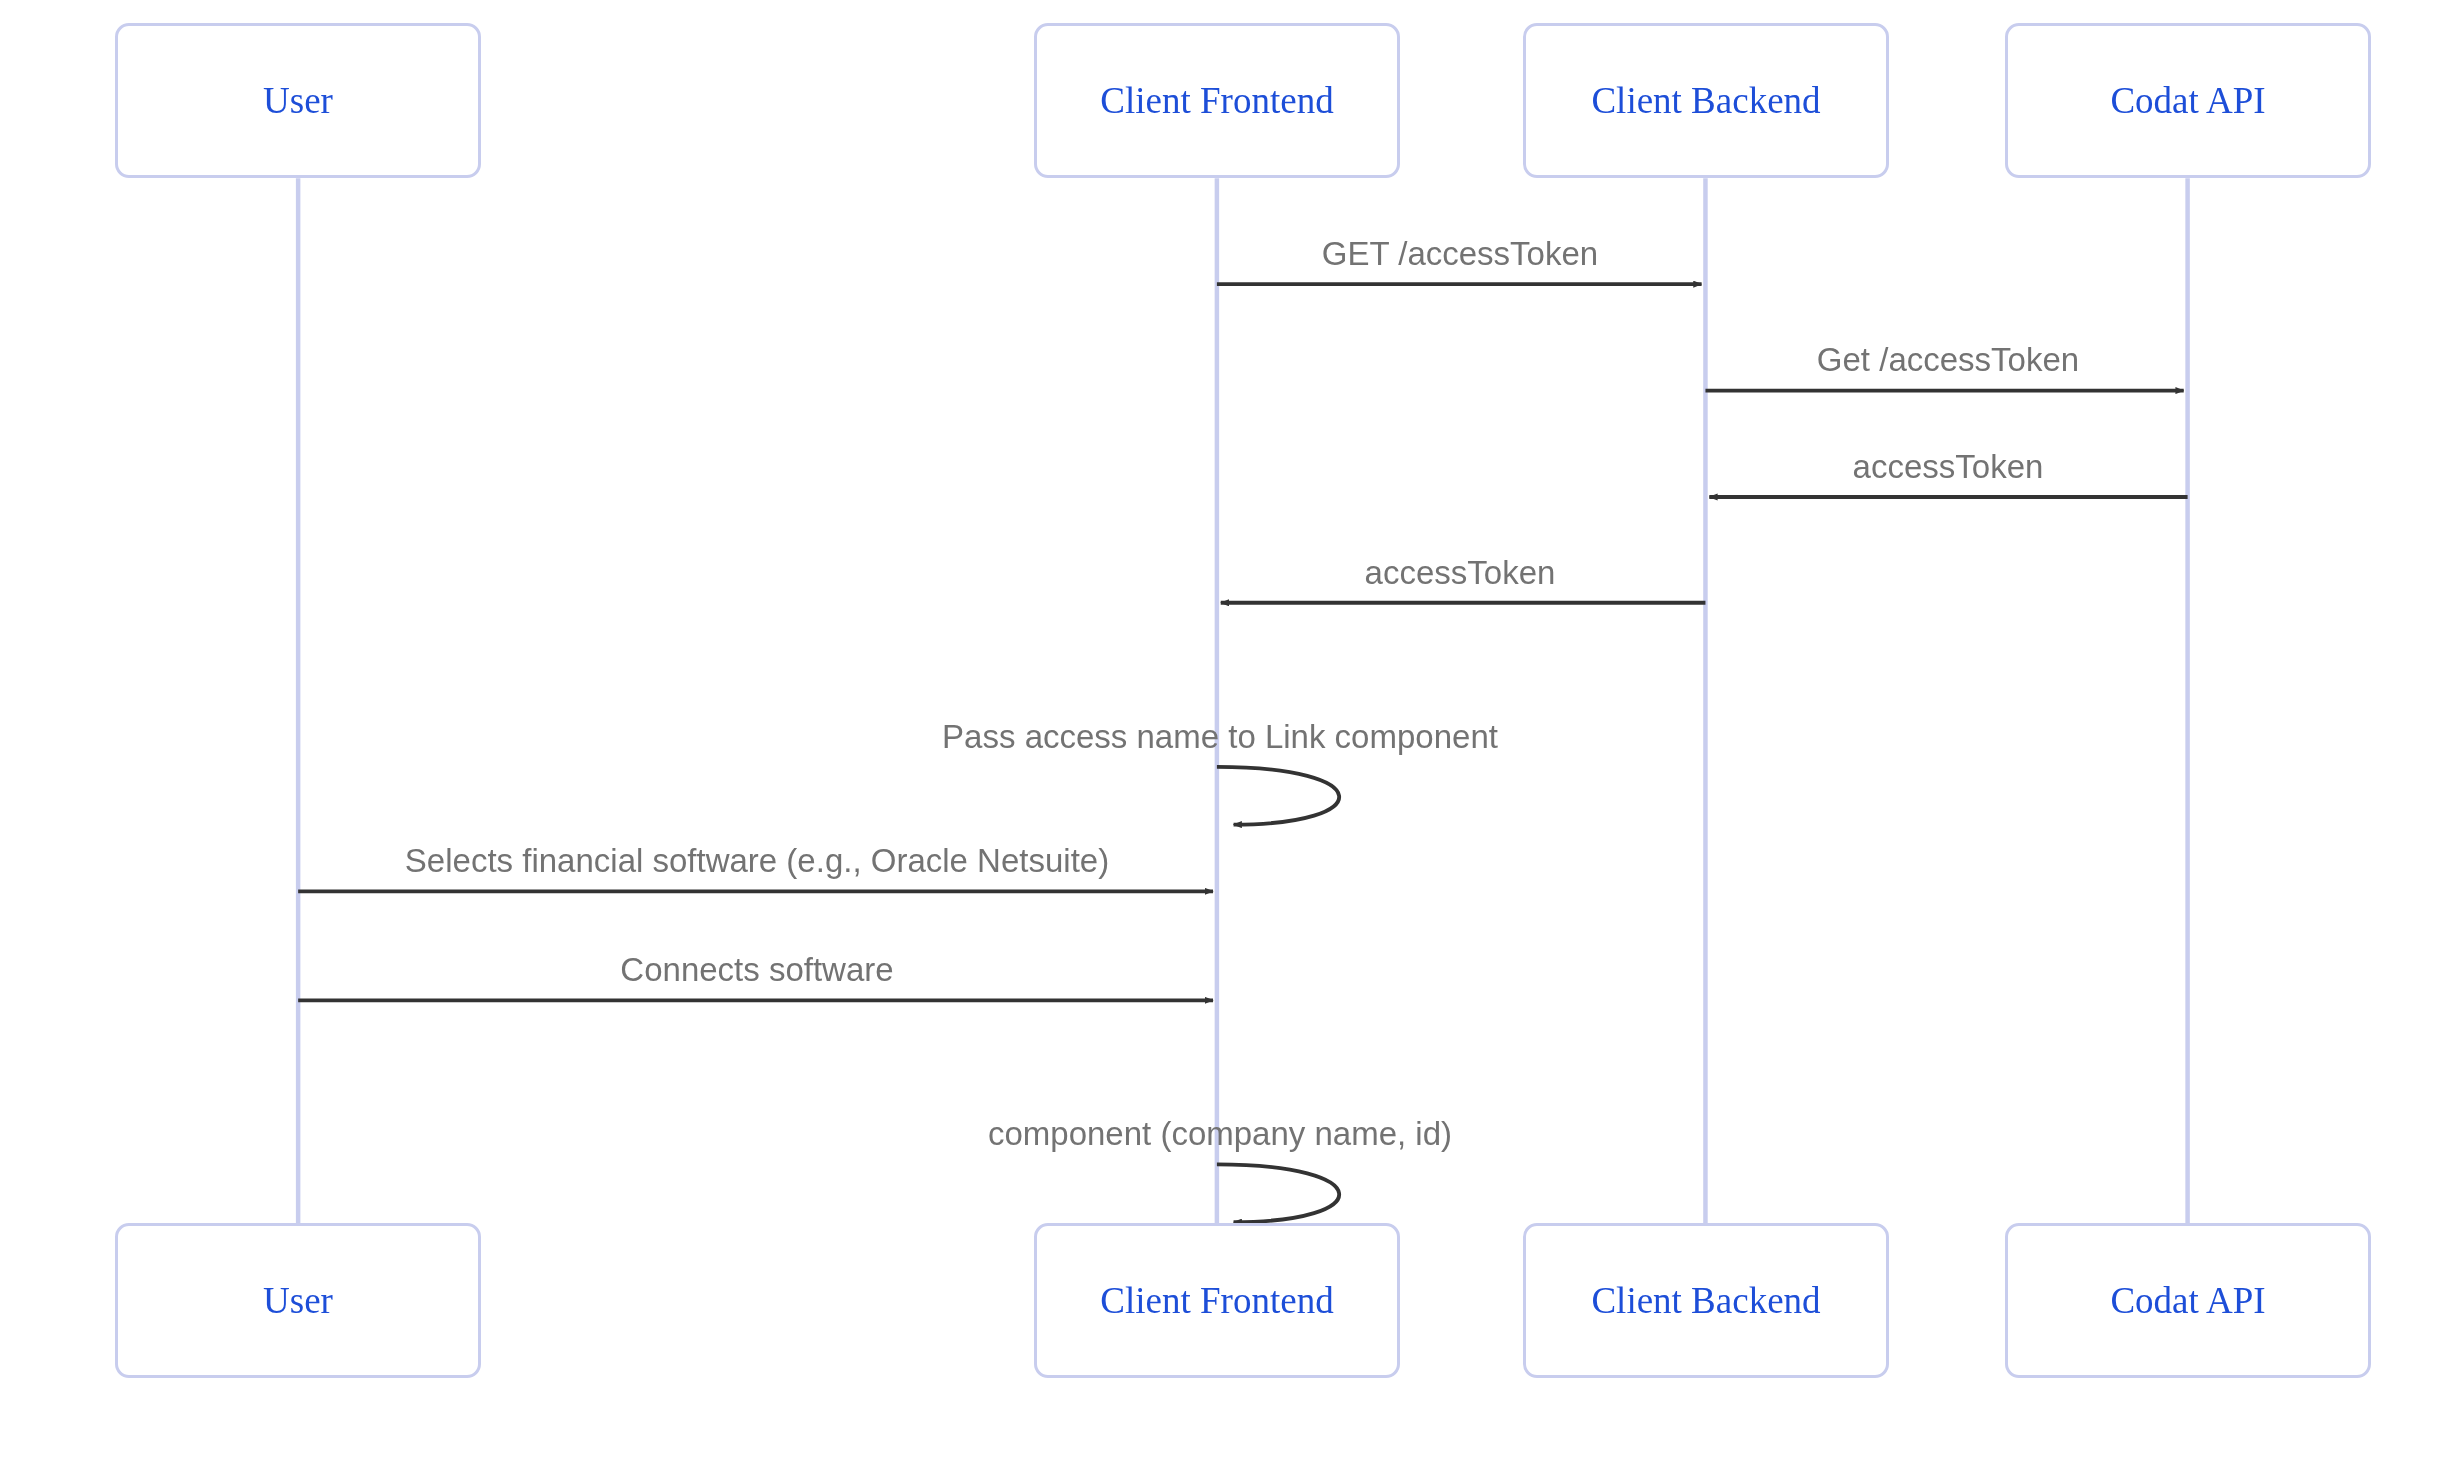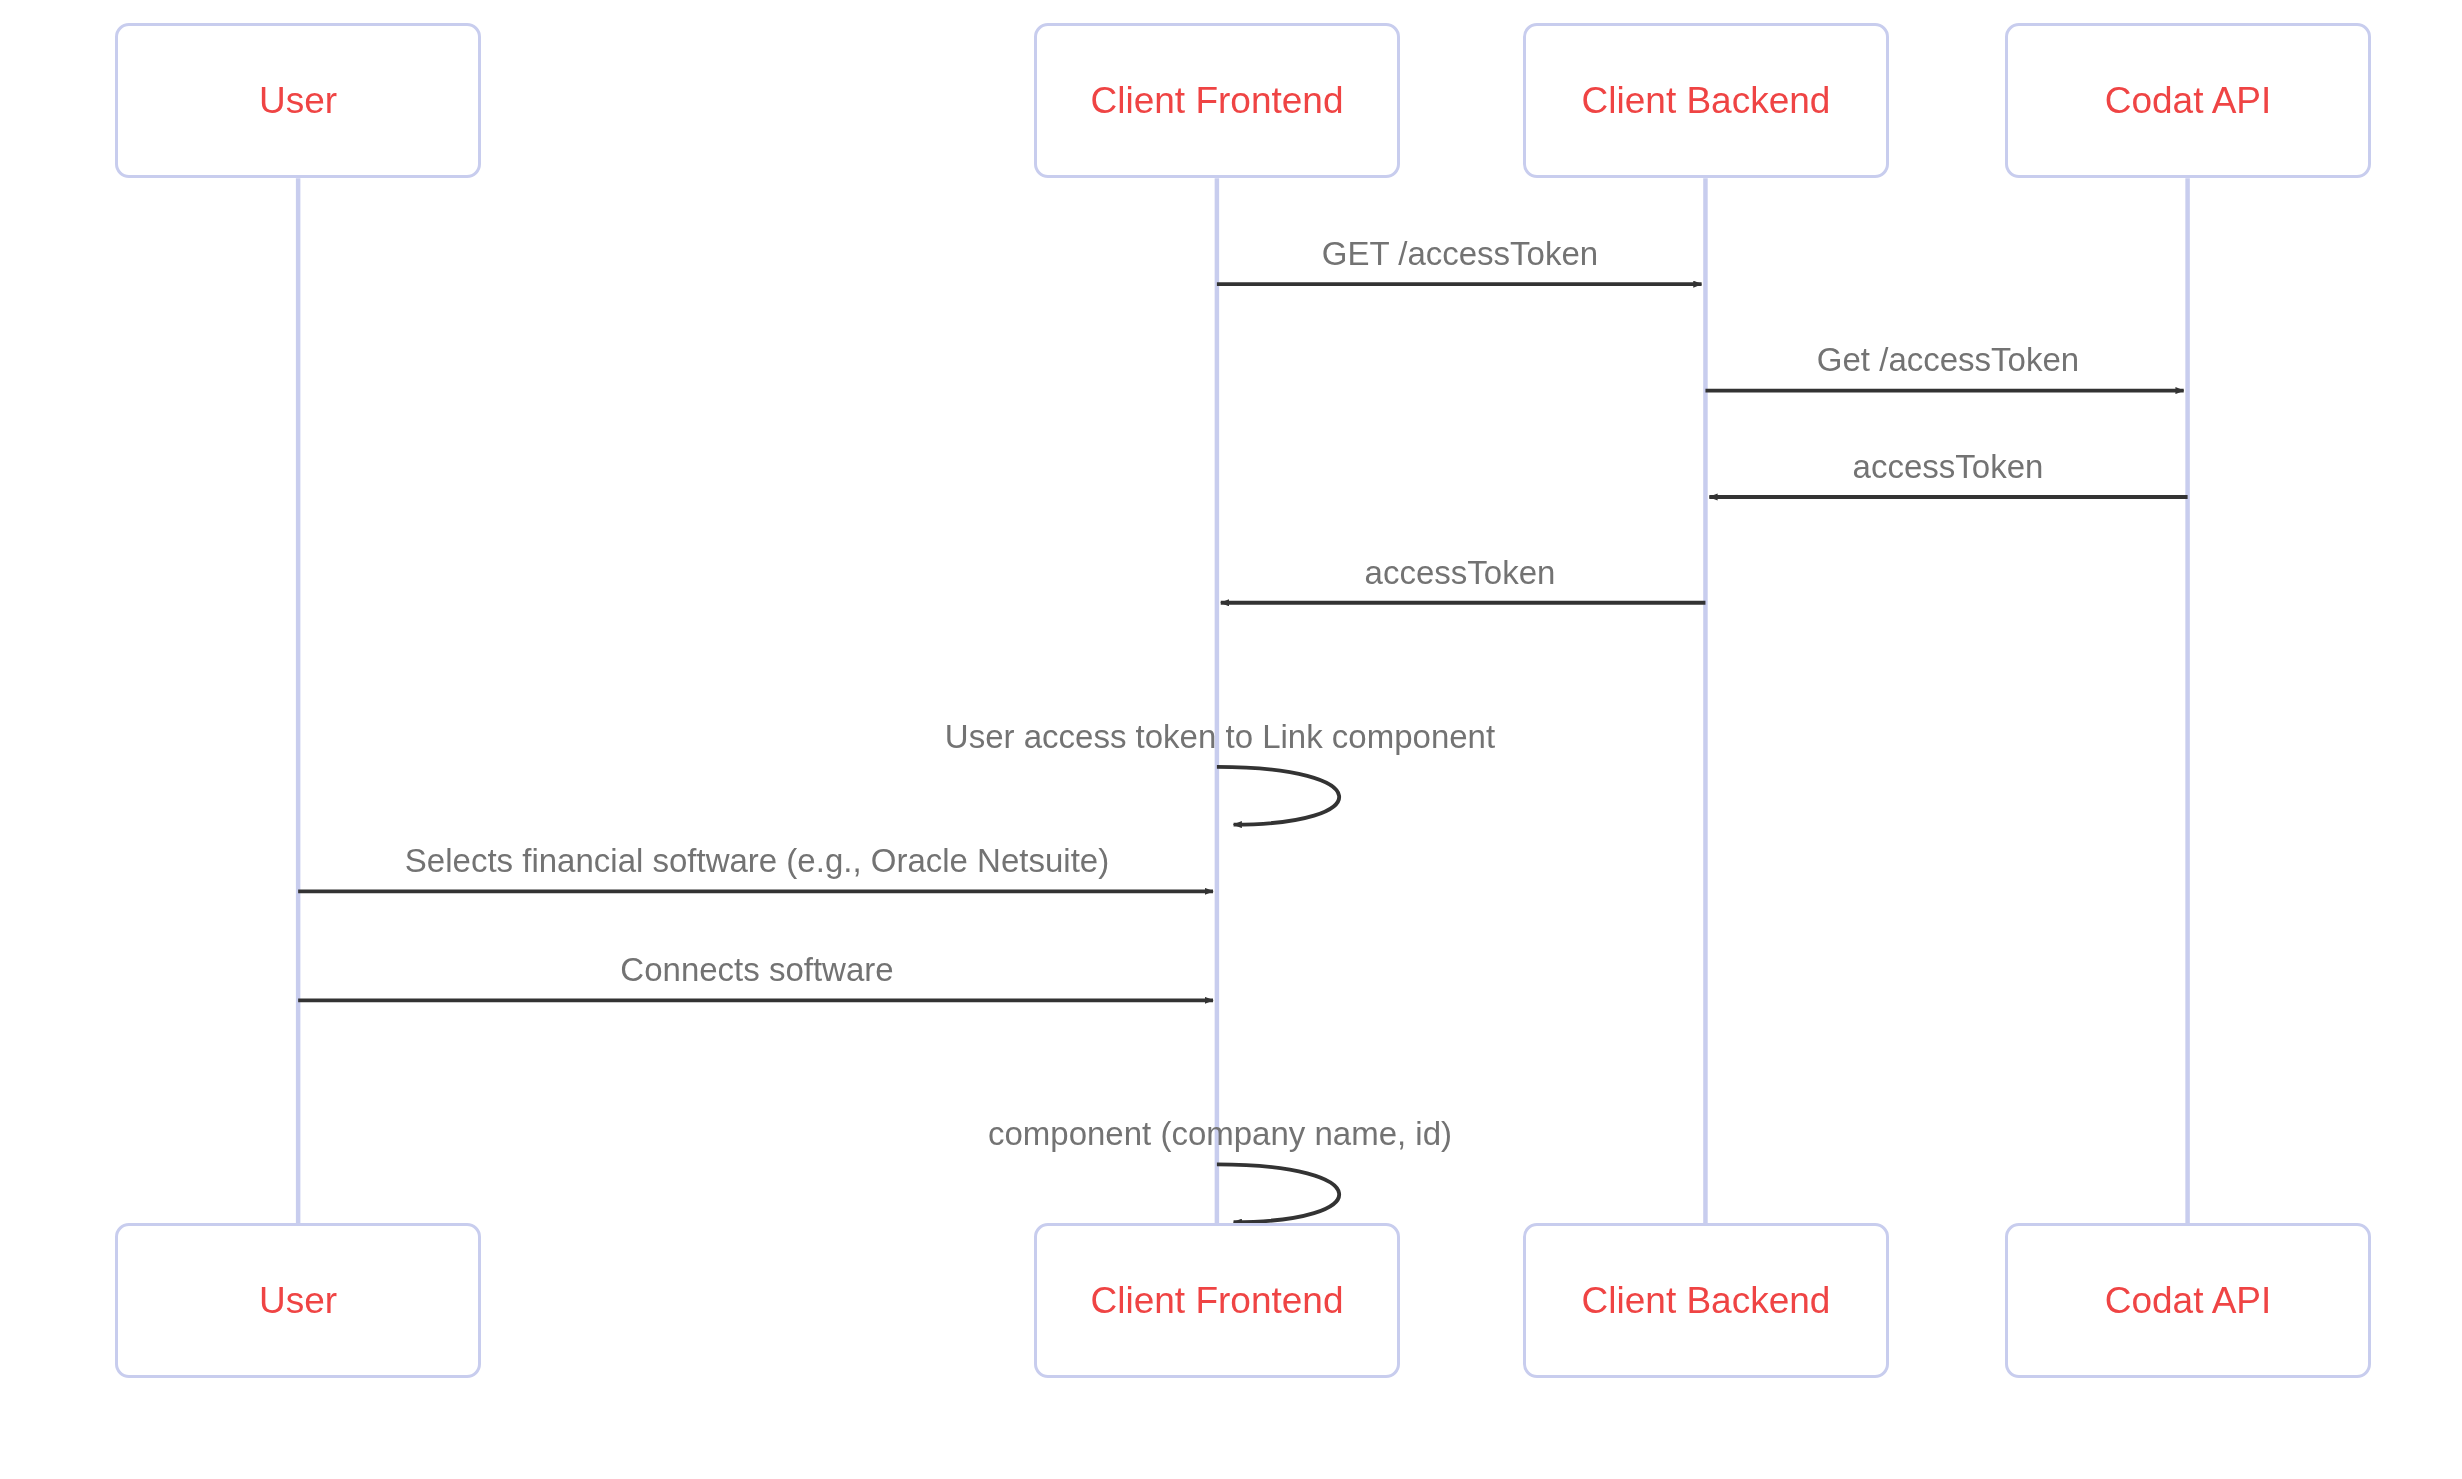--- a/index.html
+++ b/index.html
@@ -29,23 +29,24 @@
     box-sizing: border-box;
     background: #ffffff;
     border: 3.2px solid #c8cdee;
     border-radius: 14px;
     display: flex;
     align-items: center;
     justify-content: center;
   }
   .participant-label {
     font-size: 37px;
-    color: #ef4444;
+    color: #1d4ed8;
     white-space: nowrap;
     line-height: 1;
+    font-family: Liberation Serif, serif;
   }
   .msg-label {
     position: absolute;
     font-size: 33px;
     color: #737373;
     white-space: nowrap;
     transform: translate(-50%, -100%);
     line-height: 1;
   }
 </style>
@@ -102,20 +103,20 @@
       </div>
       <div class="participant-box" style="left: 2005px; top: 1223px; width: 366px; height: 155px;">
         <span class="participant-label">Codat API</span>
       </div>
     </div>
   <div id="message-labels">
       <div class="msg-label" style="left: 1460px; top: 270px;">GET /accessToken</div>
       <div class="msg-label" style="left: 1948px; top: 376px;">Get /accessToken</div>
       <div class="msg-label" style="left: 1948px; top: 483px;">accessToken</div>
       <div class="msg-label" style="left: 1460px; top: 589px;">accessToken</div>
-      <div class="msg-label" style="left: 1220px; top: 753px;">User access token to Link component</div>
+      <div class="msg-label" style="left: 1220px; top: 753px;">Pass access name to Link component</div>
       <div class="msg-label" style="left: 757px; top: 877px;">Selects financial software (e.g., Oracle Netsuite)</div>
       <div class="msg-label" style="left: 757px; top: 986px;">Connects software</div>
       <div class="msg-label" style="left: 1220px; top: 1150px;">component (company name, id)</div>
     </div>
 
 </div>
 
 
 </body></html>

